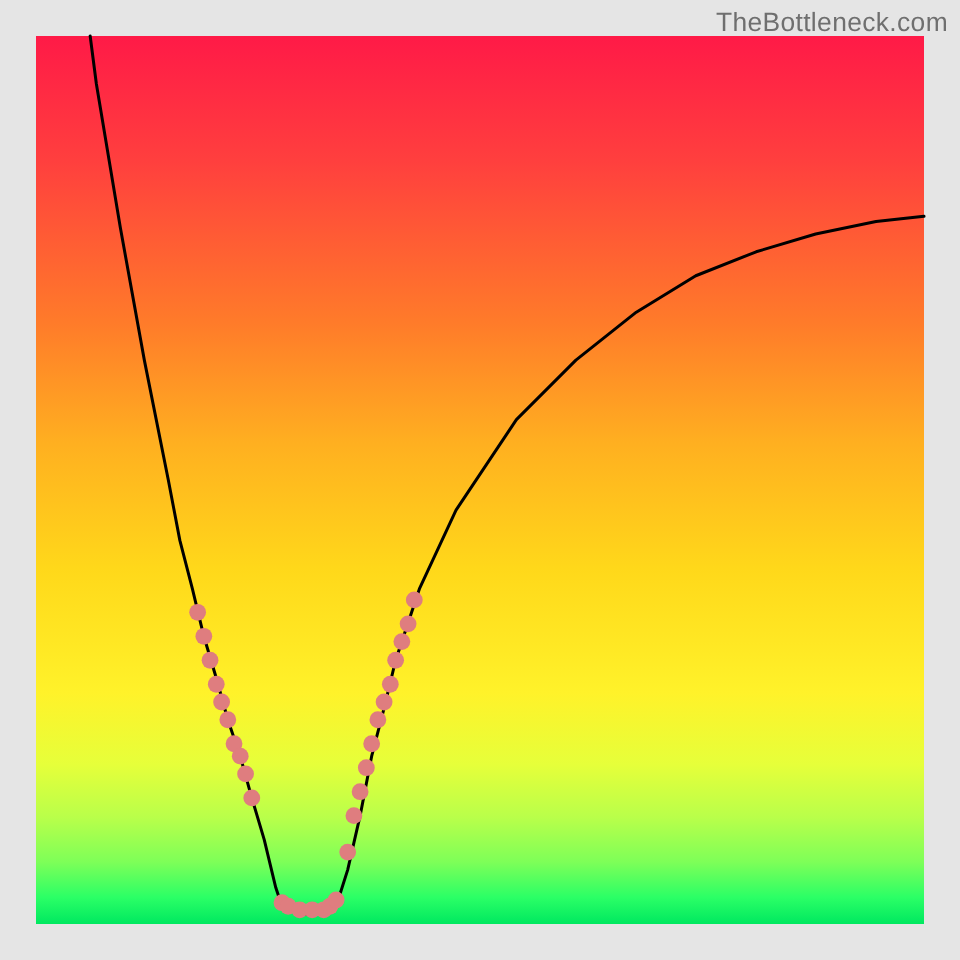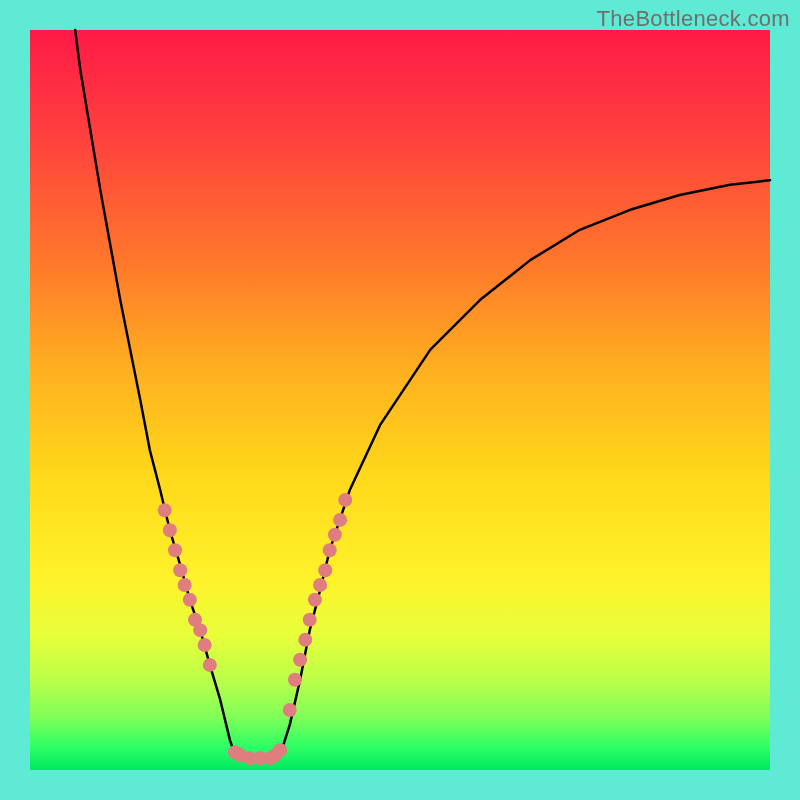--- a/index.html
+++ b/index.html
@@ -10,21 +10,21 @@
     overflow: hidden;
     background: #000;
     font-family: Arial, Helvetica, sans-serif;
   }
   .frame {
     position: absolute;
     left: 0;
     top: 0;
     width: 800px;
     height: 800px;
-    background: #5eead4;
+    background: #e5e5e5;
   }
   .plot {
     position: absolute;
     left: 30px;
     top: 30px;
     width: 740px;
     height: 740px;
     
     background:
       linear-gradient(

